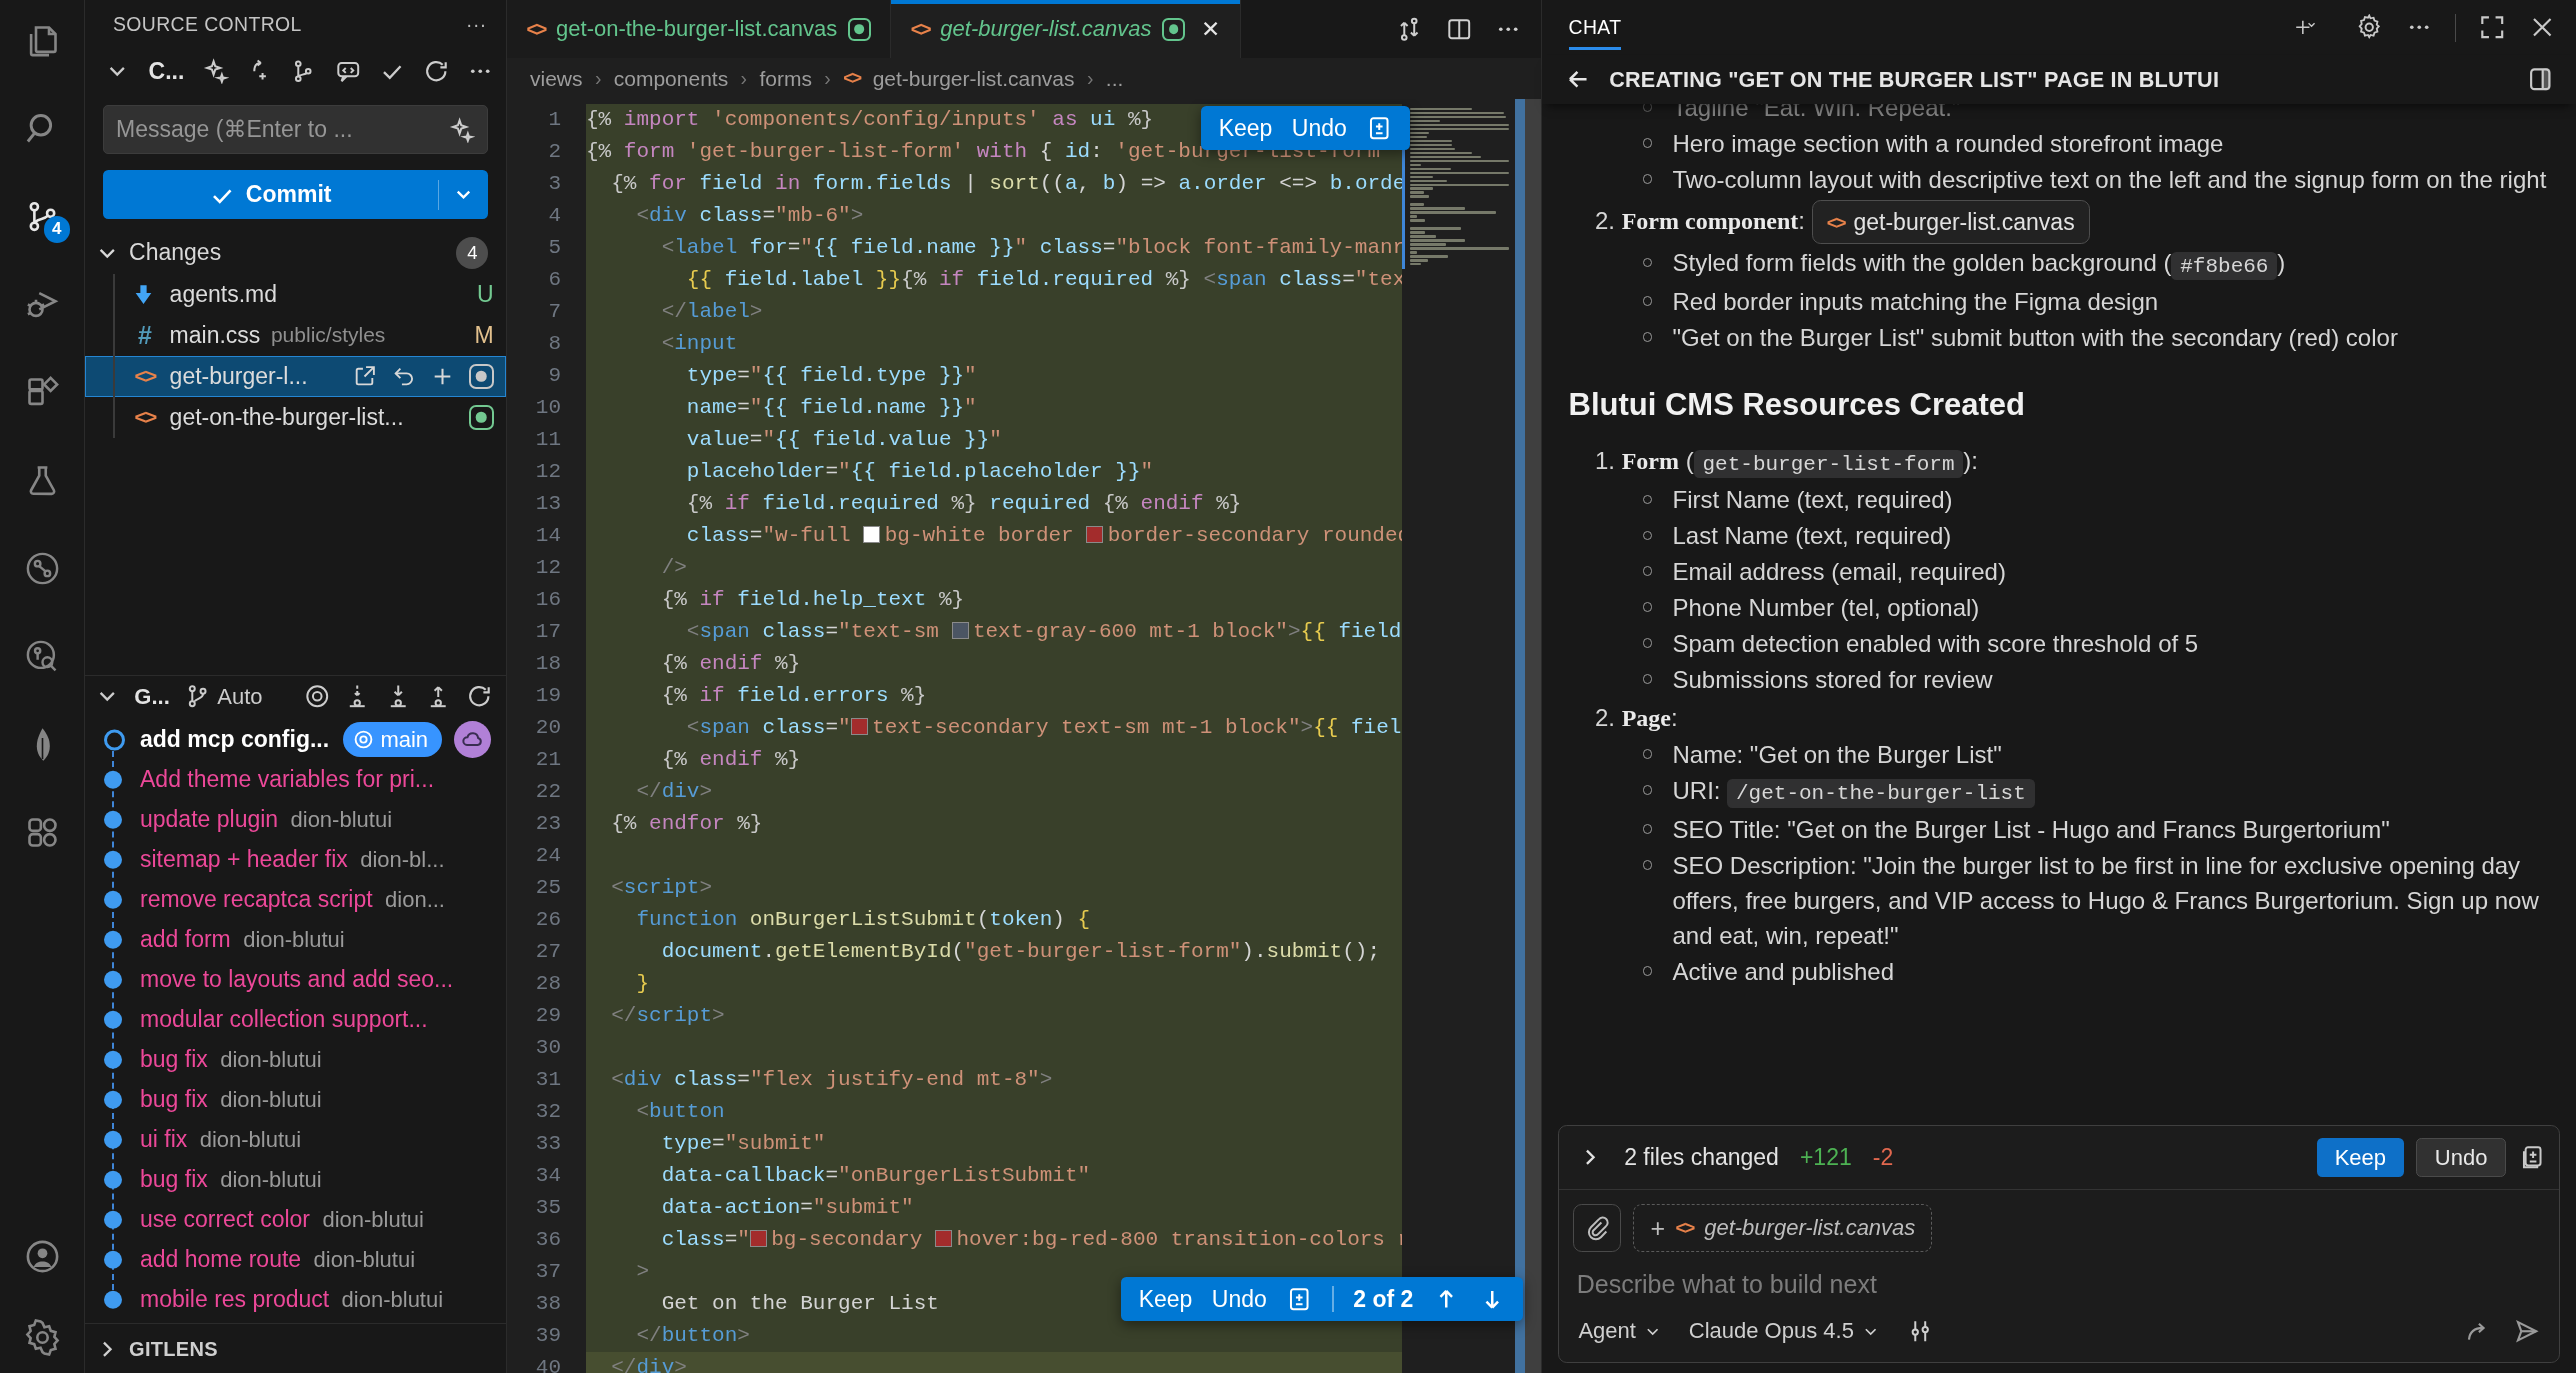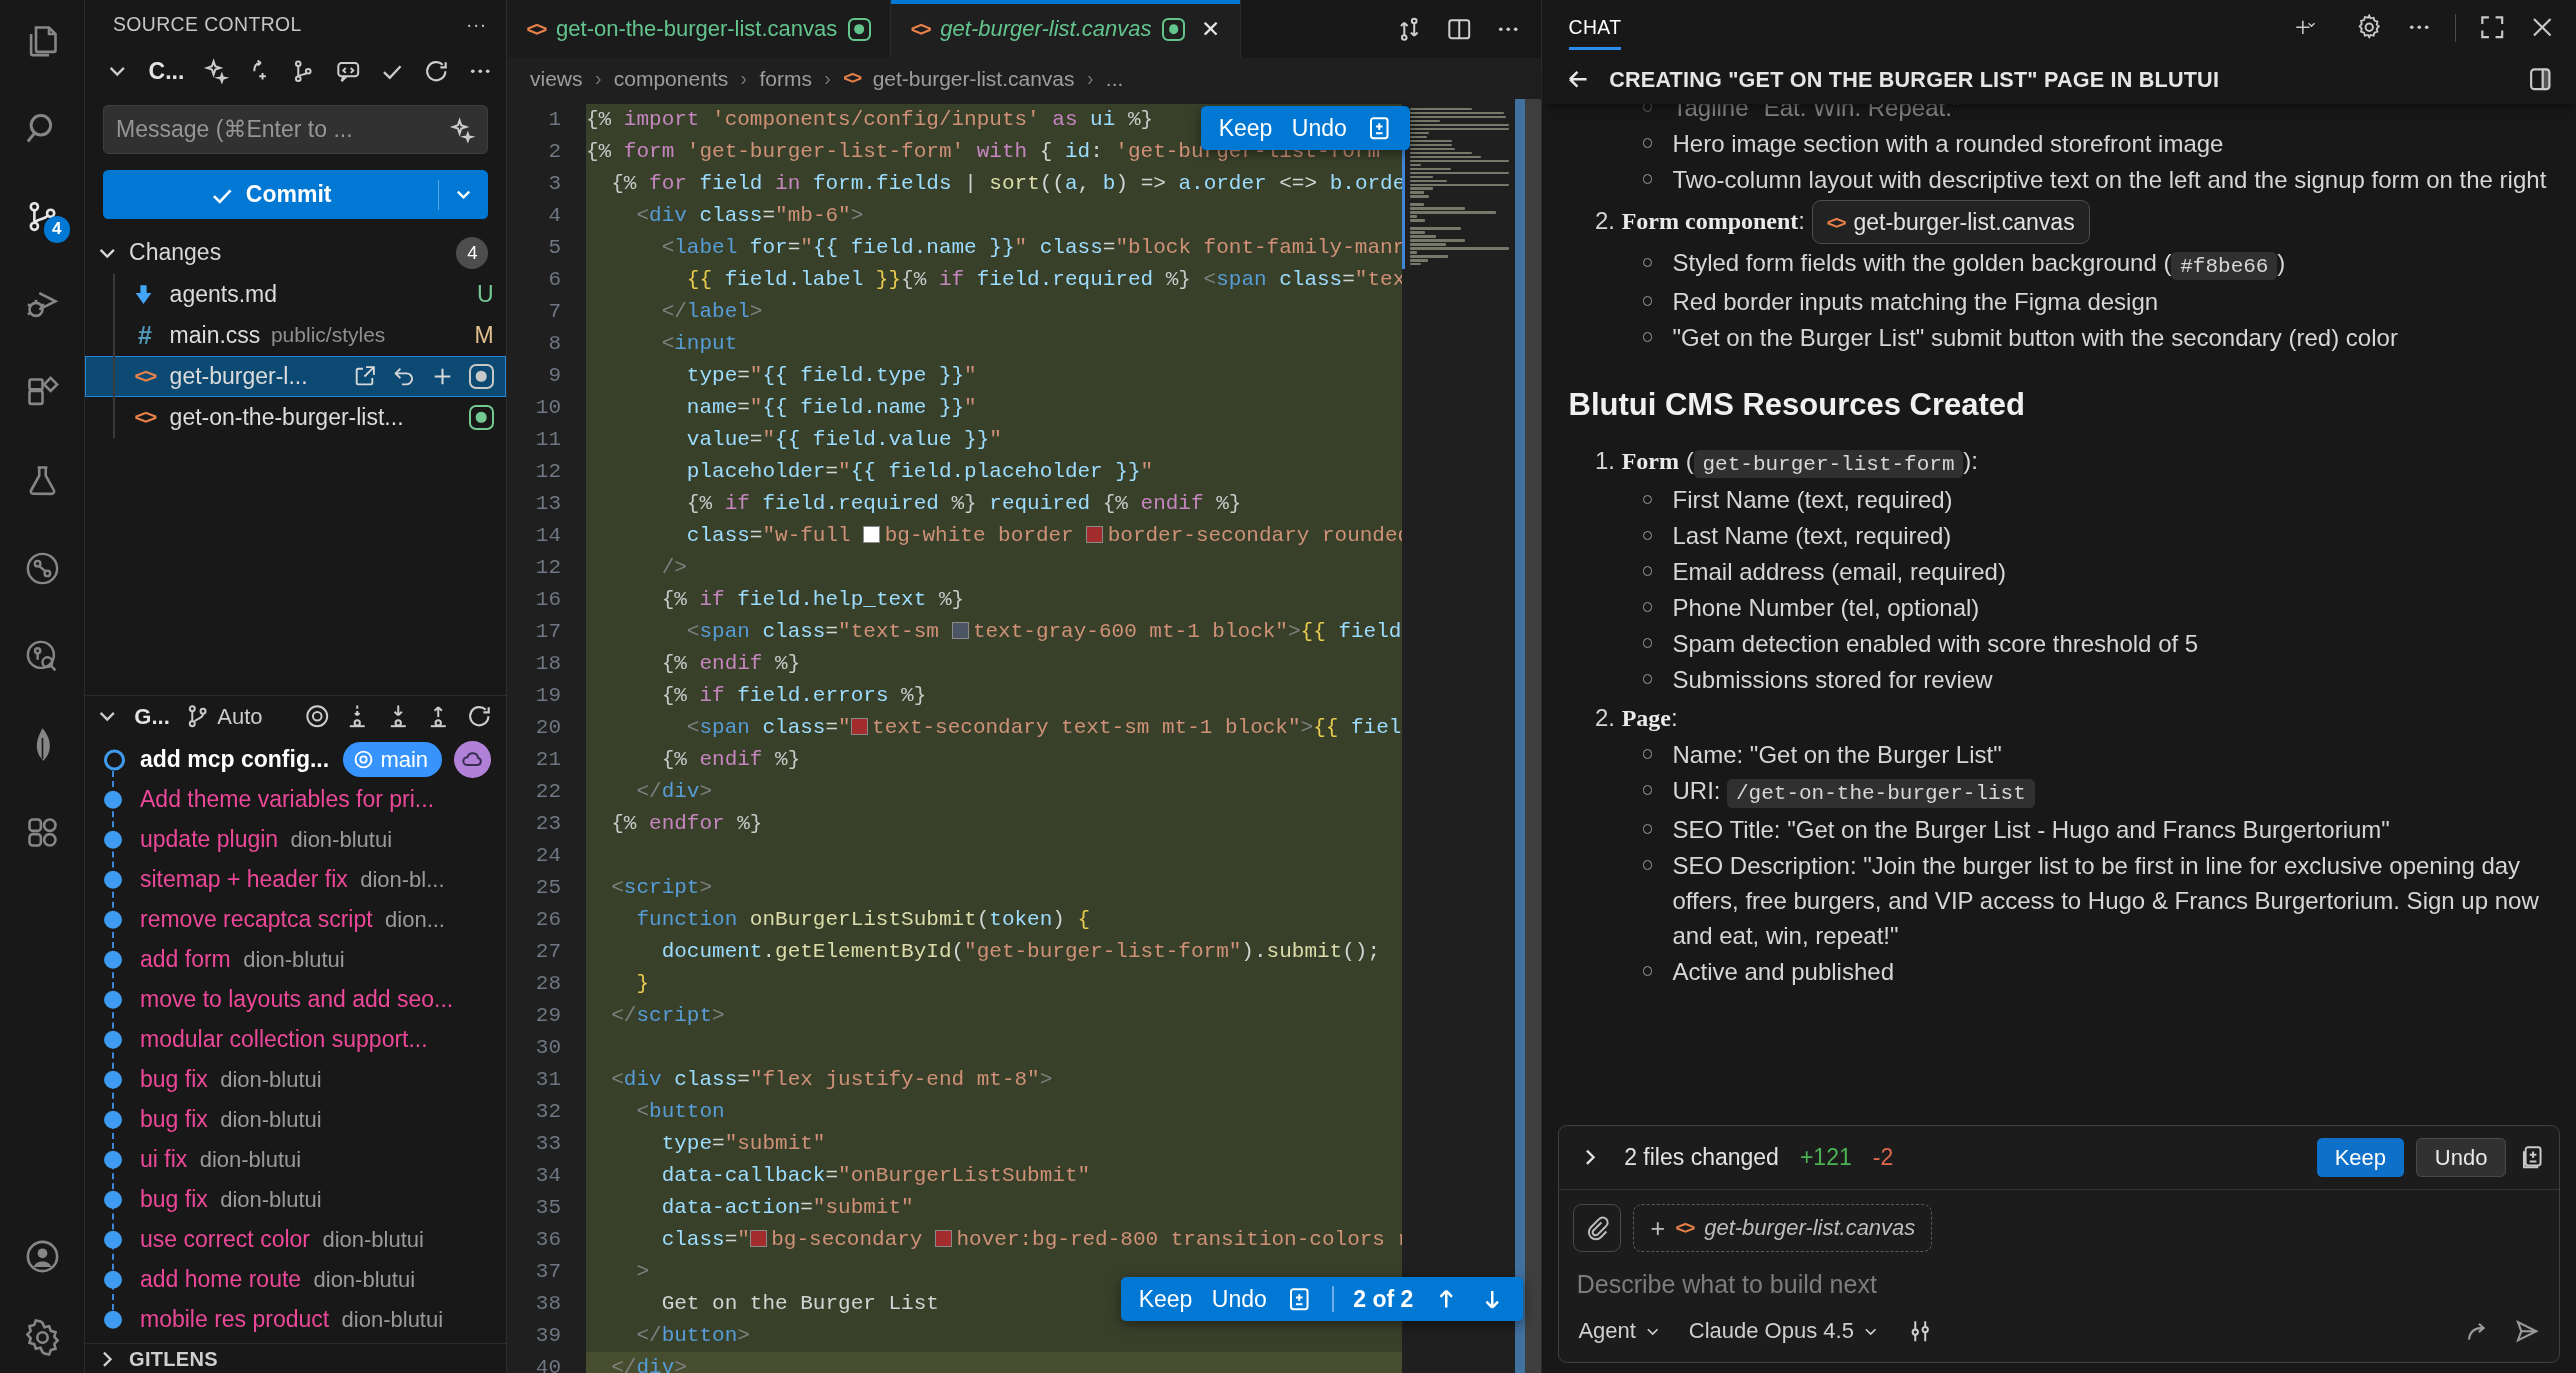--- a/index.html
+++ b/index.html
@@ -60,21 +60,21 @@
   .commitlist { position:relative; padding:1.8px 0 3.5px; }
   .commitlist::before { content:''; position:absolute; left:26.5px; top:23px; bottom:23px; border-left:2.6px dashed #3f86d8; }
   .commit-row { position:relative; height:40px; display:flex; align-items:center; gap:12.4px; padding:0 10.6px 0 55px; cursor:pointer; }
   .commit-dot { position:absolute; left:18.5px; top:50%; transform:translateY(-50%); width:18.5px; height:18.5px; border-radius:50%; background:#3f9bf0; }
   .commit-dot.open { background:#181818; border:3.5px solid #3f9bf0; width:21px; height:21px; }
   .commit-msg { color:#ec4899; font-size:23px; white-space:nowrap; overflow:hidden; }
   .commit-msg.bold { font-weight:700; color:#fff; }
   .commit-ref { color:#9a9a9a; font-size:22px; white-space:nowrap; overflow:hidden; flex:none; }
   .pill-main { margin-left:1.8px; flex:none; display:inline-flex; align-items:center; gap:5.3px; background:#3794ff; color:#fff; border-radius:19.4px; height:35px; padding:0 14px 0 8.8px; font-size:22px; }
   .cloud-badge { flex:none; width:37px; height:37px; border-radius:50%; background:#b180d7; color:#2d2040; display:flex; align-items:center; justify-content:center; font-size:23px; }
-  .gitlens-row { border-top:0.9px solid #2b2b2b; height:31px; display:flex; align-items:center; gap:8.8px; padding:0 8.8px; color:#cfcfcf; font-weight:700; font-size:20px; letter-spacing:0.3px; }
+  .gitlens-row { border-top:0.9px solid #2b2b2b; height:51px; display:flex; align-items:center; gap:8.8px; padding:0 8.8px; color:#cfcfcf; font-weight:700; font-size:20px; letter-spacing:0.3px; }
 
   
   .editor { width:1034px; flex:none; display:flex; flex-direction:column; background:#1f1f1f; }
   .tabs { height:58px; background:#181818; display:flex; align-items:stretch; flex:none; }
   .tab { display:flex; align-items:center; gap:10.6px; padding:0 19.4px; font-size:22px; background:#1b1b1b; border-right:0.9px solid #2b2b2b; color:#63c58d; cursor:pointer; position:relative; white-space:nowrap; }
   .tab.active { background:#1f1f1f; }
   .tab.active::before { content:''; position:absolute; left:0; right:0; top:0; height:3.5px; background:#0078d4; }
   .tab .codeglyph { color:#e8824a; font-weight:700; font-size:19.4px; letter-spacing:-1.8px; }
   .tab.italic .tlabel { font-style:italic; }
   .tab-dotbox { width:23px; height:23px; border:2.2px solid #63c58d; border-radius:6.2px; position:relative; }

